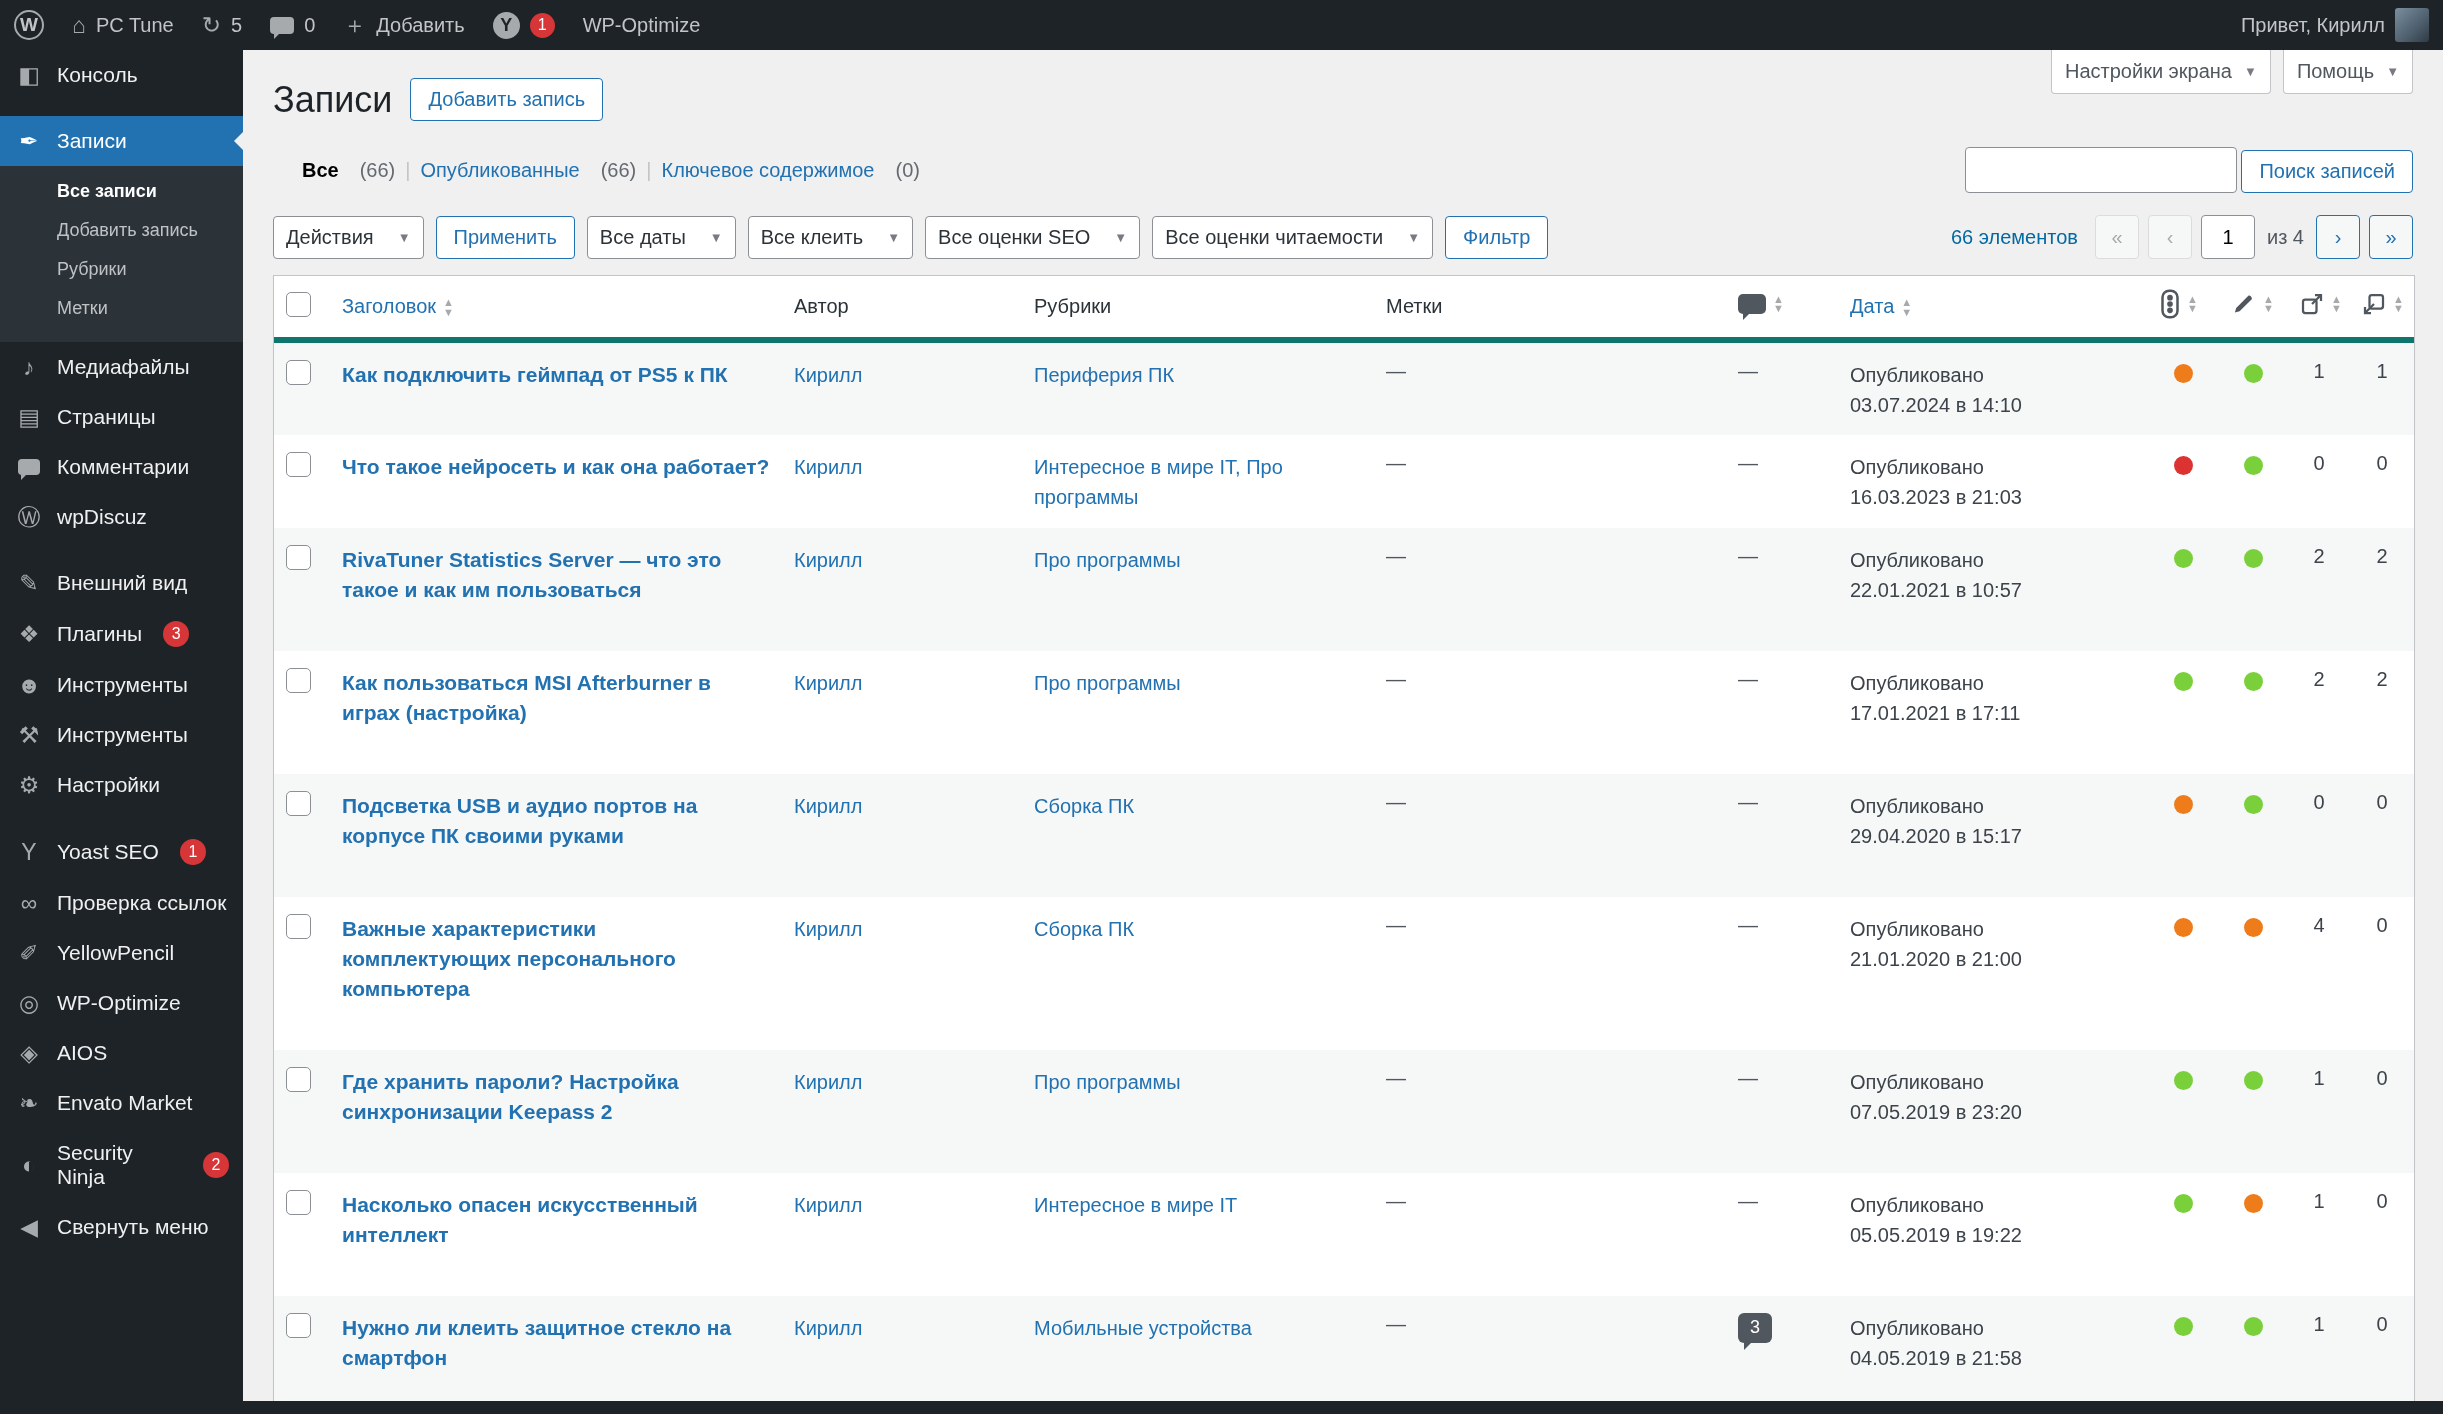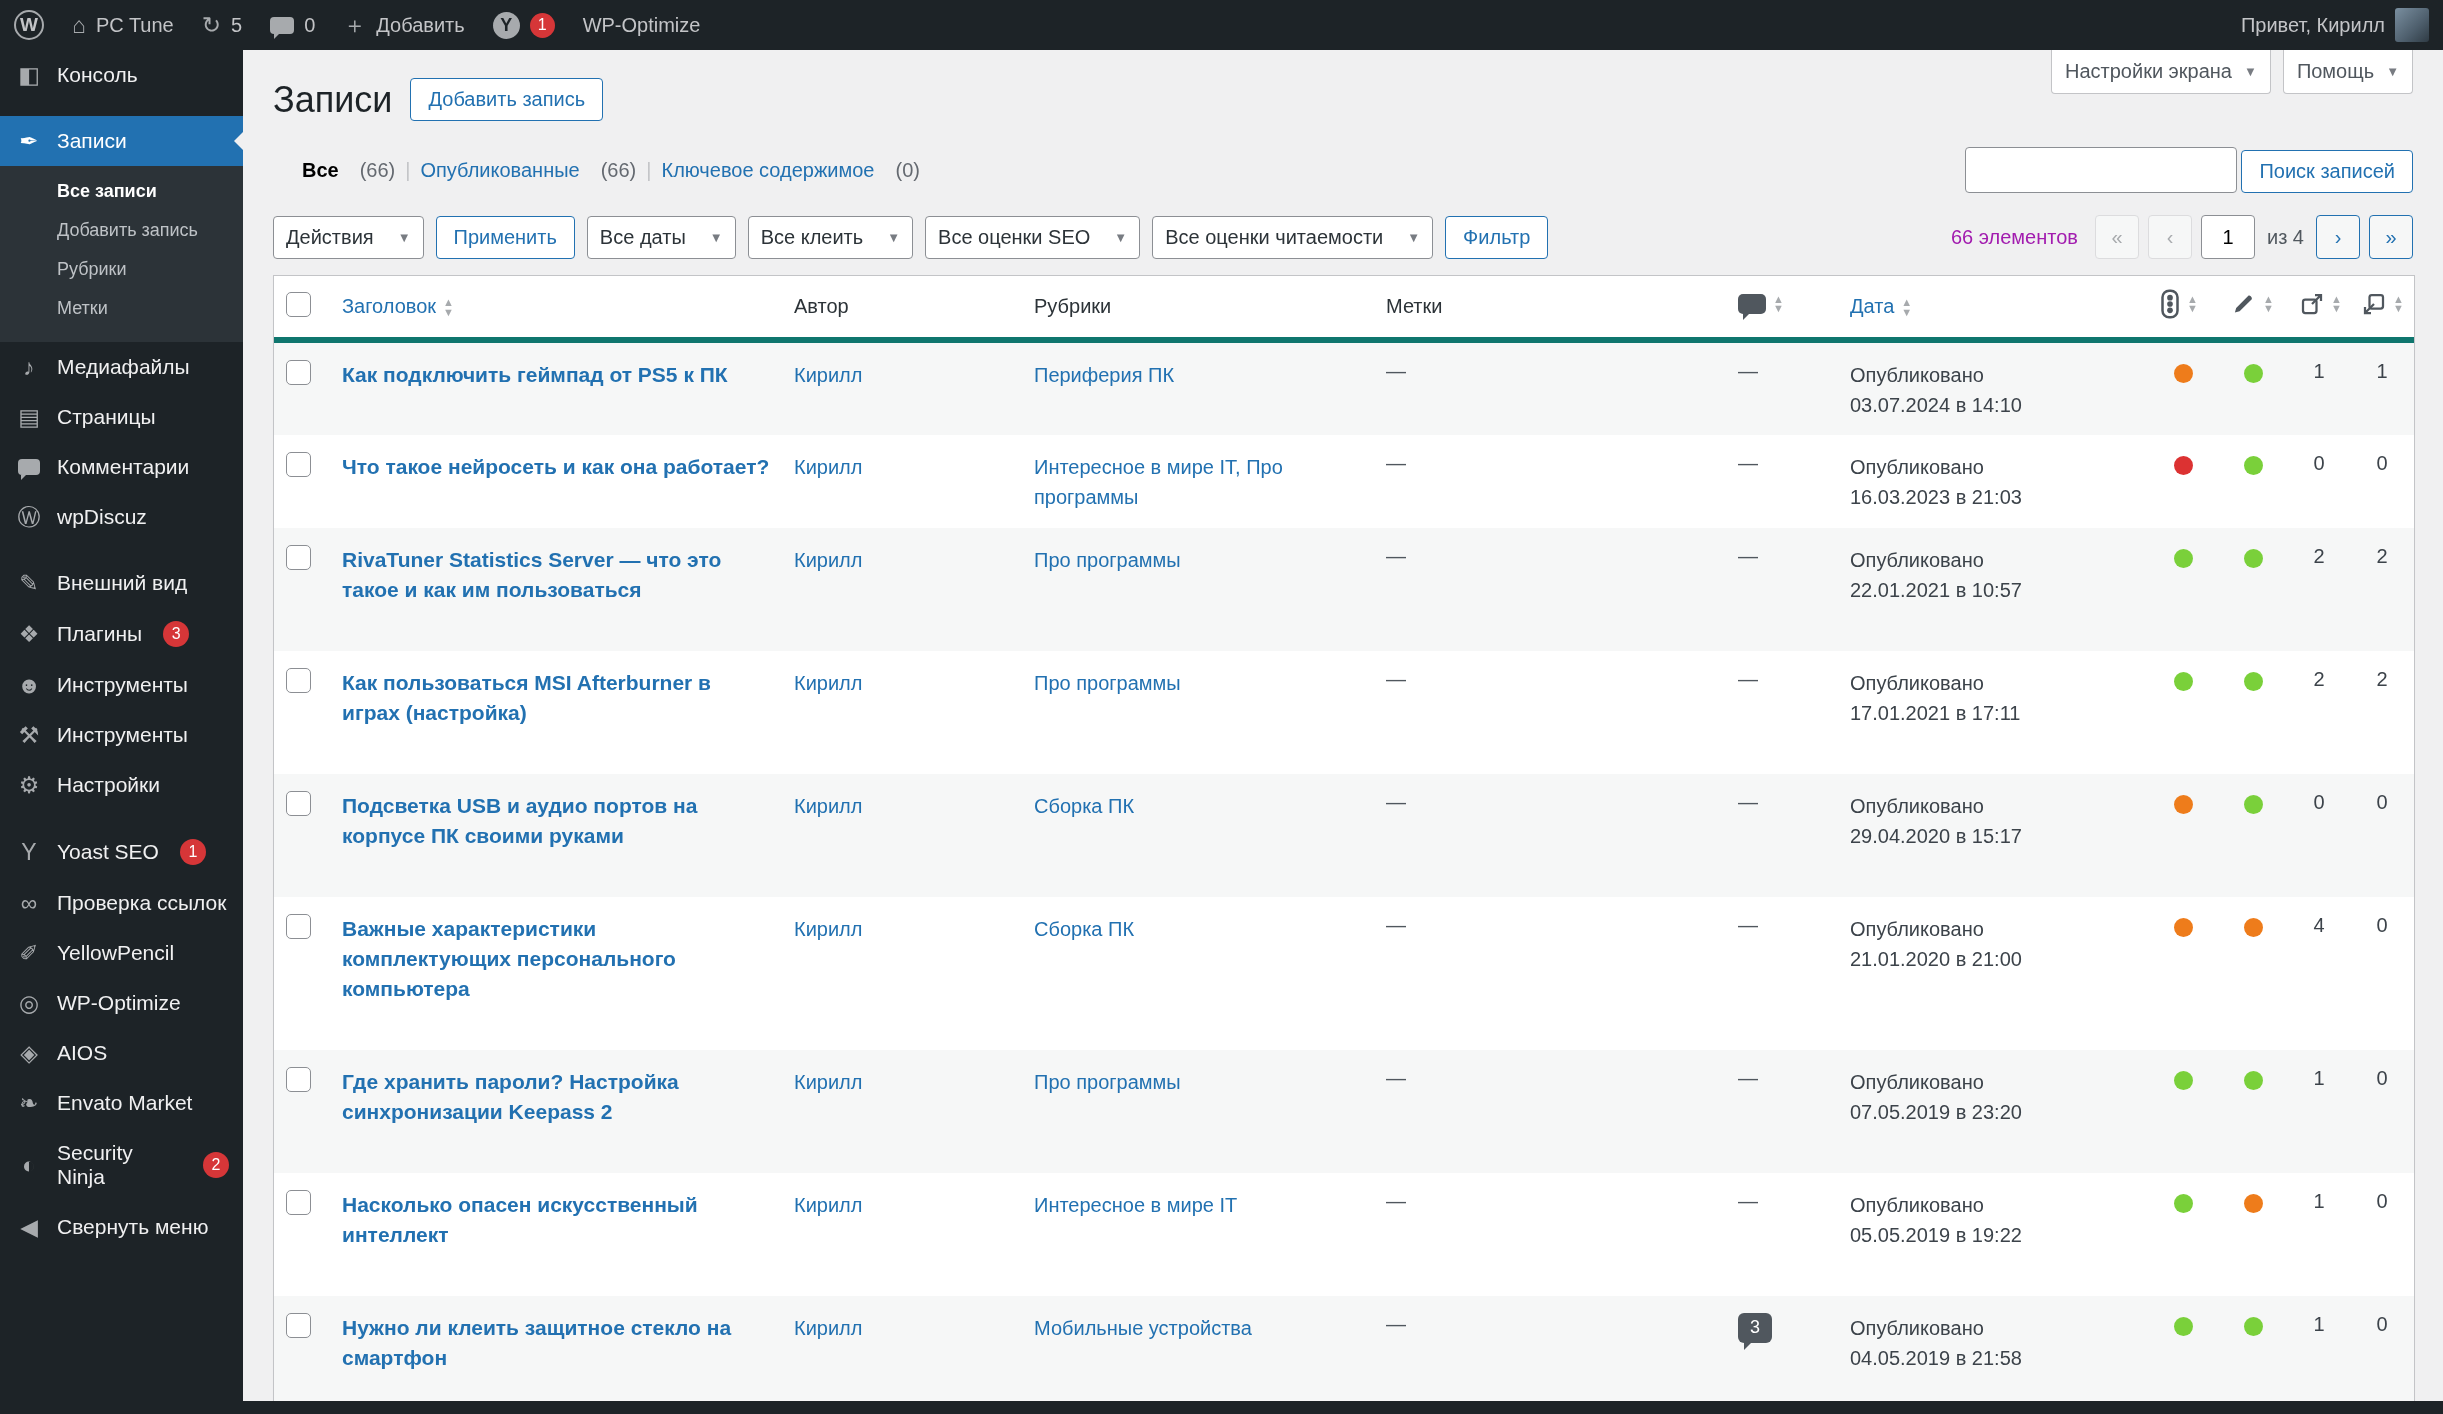--- a/index.html
+++ b/index.html
@@ -63,21 +63,21 @@
   .views .vsep { color:#c3c4c7; }
   .search-box { display:flex; gap:4px; align-items:flex-end; }
   .search-input { width:272px; height:46px; border:1px solid #8c8f94; border-radius:4px; background:#fff;
     font-size:20px; padding:0 12px; font-family:inherit; }
 
   .toolbar-row { display:flex; justify-content:space-between; align-items:center; margin-top:22px; }
   .toolbar-left { display:flex; gap:12px; align-items:center; flex-wrap:nowrap; }
   .select { display:inline-flex; align-items:center; gap:24px; background:#fff; border:1px solid #8c8f94;
     border-radius:4px; padding:9px 12px; font-size:20px; color:#2c3338; cursor:pointer; white-space:nowrap; }
   .pagination { display:flex; align-items:center; gap:9px; font-size:20px; color:#3c434a; }
-  .items-count { margin-right:8px; color:#a21caf; }
+  .items-count { margin-right:8px; color:#0369a1; }
   .page-box { min-width:44px; height:44px; display:inline-flex; align-items:center; justify-content:center;
     border-radius:4px; font-size:20px; cursor:pointer; }
   .page-box.disabled { background:#f6f7f7; border:1px solid #dcdcde; color:#a7aaad; cursor:default; }
   .page-box.nav { background:#f6f7f7; border:1px solid #2271b1; color:#2271b1; }
   .page-input { width:54px; height:44px; border:1px solid #8c8f94; border-radius:4px; text-align:center;
     font-size:20px; background:#fff; font-family:inherit; }
   .of-pages { margin:0 3px; color:#50575e; }
 
   
   .posts-table { width:100%; margin-top:16px; border-collapse:separate; border-spacing:0; background:#fff;

